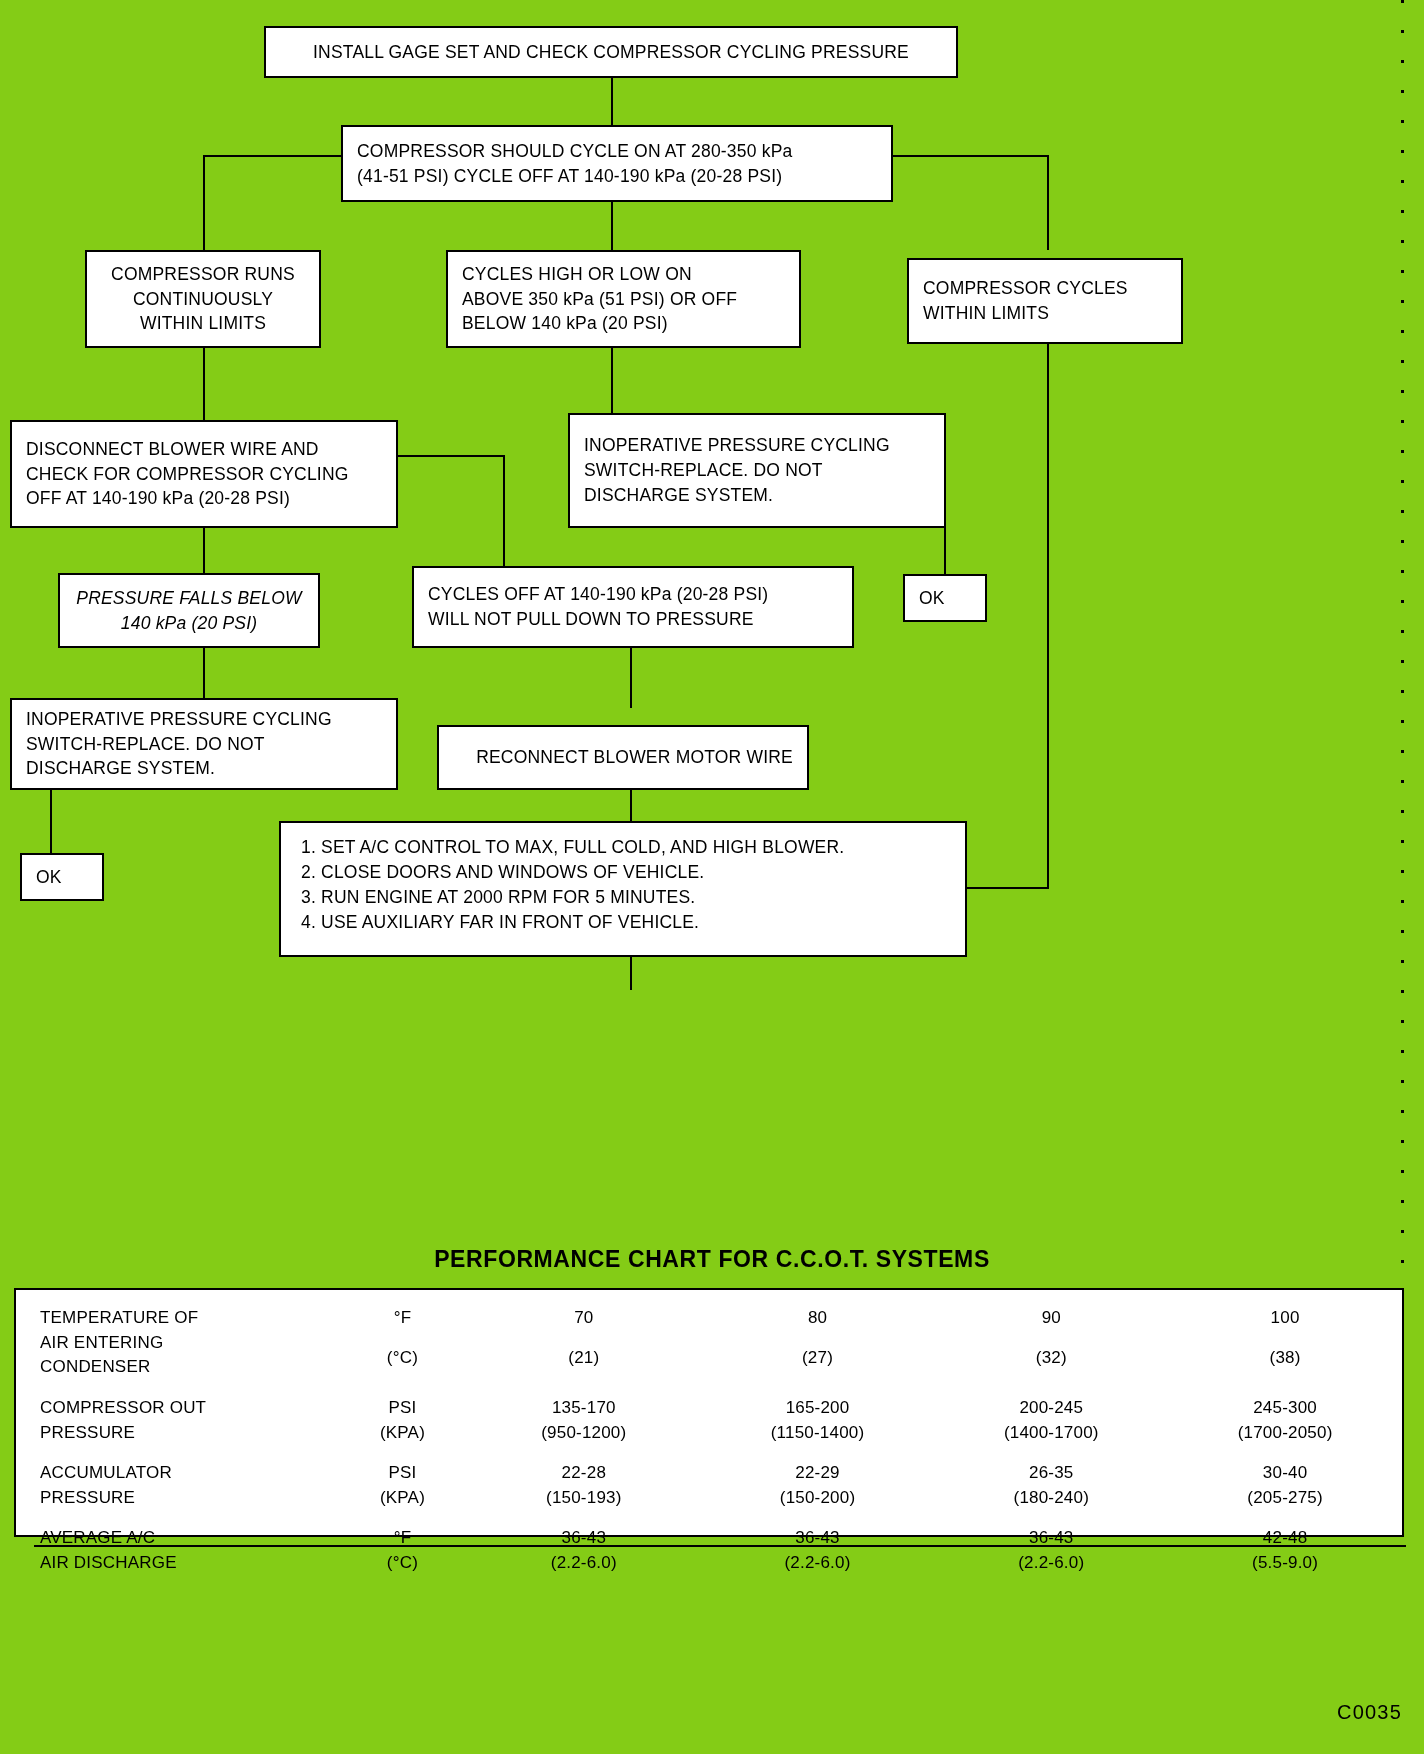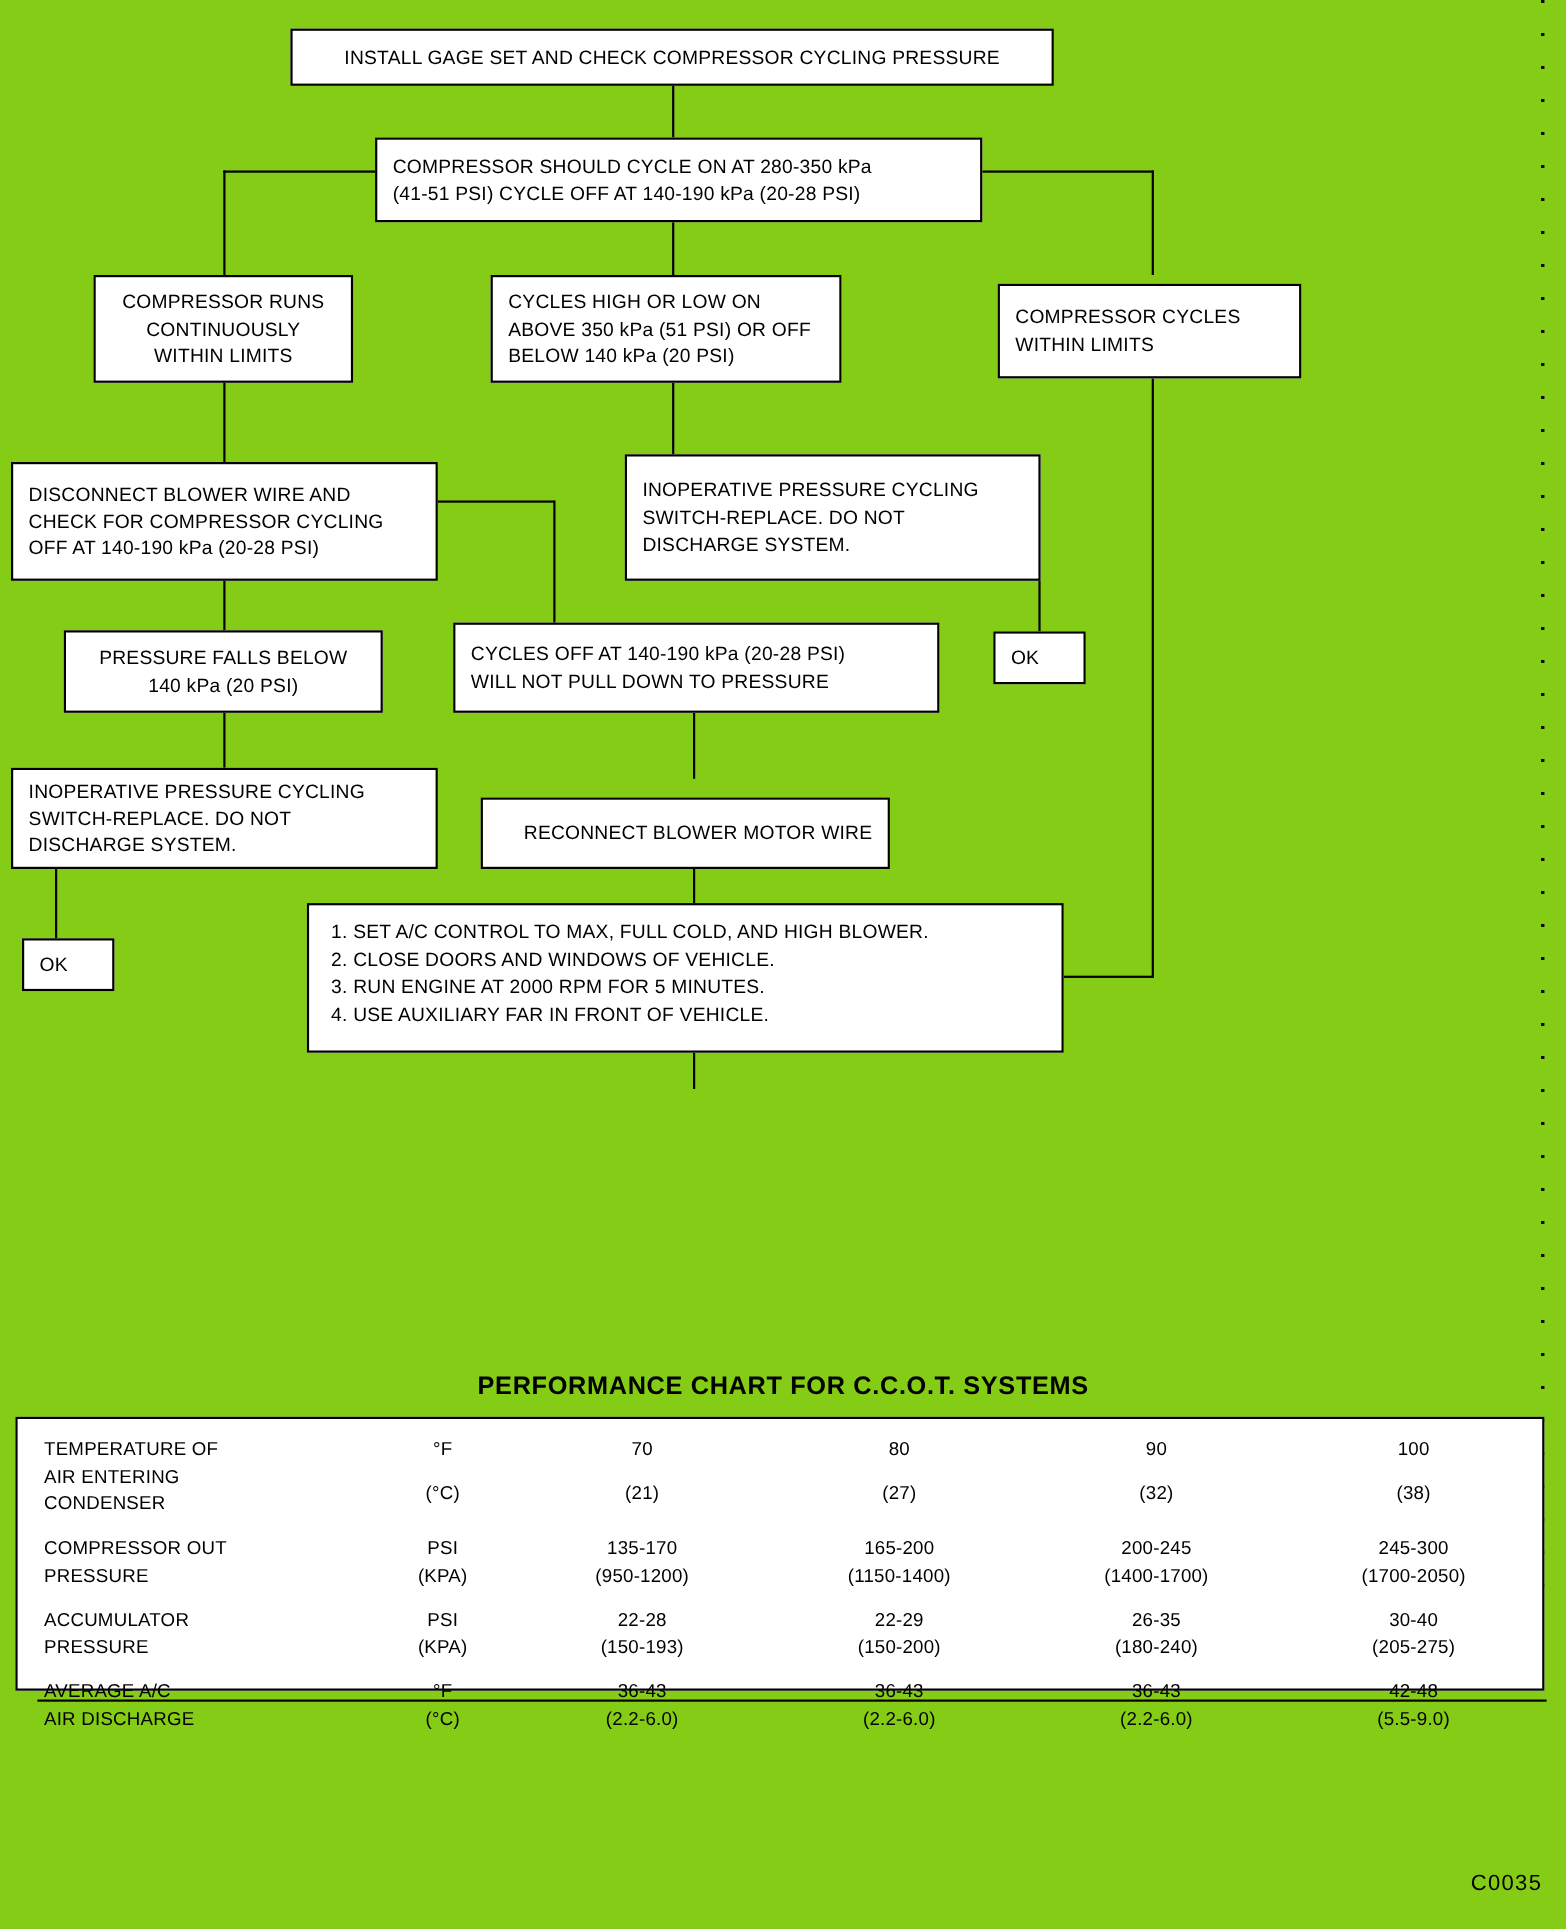--- a/index.html
+++ b/index.html
@@ -164,21 +164,21 @@
     <span class="ln">COMPRESSOR SHOULD CYCLE ON AT 280-350 kPa</span>
     <span class="ln">(41-51 PSI) CYCLE OFF AT 140-190 kPa (20-28 PSI)</span>
   </div>
 
   <div class="box center" style="left:85px; top:250px; width:236px; height:98px;">
     <span class="ln">COMPRESSOR RUNS</span>
     <span class="ln">CONTINUOUSLY</span>
     <span class="ln">WITHIN LIMITS</span>
   </div>
 
-  <div class="box" style="left:446px; top:250px; width:319px; height:98px;">
+  <div class="box" style="left:446px; top:250px; width:355px; height:98px;">
     <span class="ln">CYCLES HIGH OR LOW ON</span>
     <span class="ln">ABOVE 350 kPa (51 PSI) OR OFF</span>
     <span class="ln">BELOW 140 kPa (20 PSI)</span>
   </div>
 
   <div class="box" style="left:907px; top:258px; width:276px; height:86px;">
     <span class="ln">COMPRESSOR CYCLES</span>
     <span class="ln">WITHIN LIMITS</span>
   </div>
 
@@ -187,21 +187,21 @@
     <span class="ln">CHECK FOR COMPRESSOR CYCLING</span>
     <span class="ln">OFF AT 140-190 kPa (20-28 PSI)</span>
   </div>
 
   <div class="box" style="left:568px; top:413px; width:378px; height:115px;">
     <span class="ln">INOPERATIVE PRESSURE CYCLING</span>
     <span class="ln">SWITCH-REPLACE. DO NOT</span>
     <span class="ln">DISCHARGE SYSTEM.</span>
   </div>
 
-  <div class="box center" style="left:58px; top:573px; width:290px; height:75px;">
+  <div class="box center" style="left:58px; top:573px; width:262px; height:75px;font-style:italic;">
     <span class="ln">PRESSURE FALLS BELOW</span>
     <span class="ln">140 kPa (20 PSI)</span>
   </div>
 
   <div class="box" style="left:412px; top:566px; width:442px; height:82px;">
     <span class="ln">CYCLES OFF AT 140-190 kPa (20-28 PSI)</span>
     <span class="ln">WILL NOT PULL DOWN TO PRESSURE</span>
   </div>
 
   <div class="box" style="left:903px; top:574px; width:84px; height:48px; padding-left:14px;">

